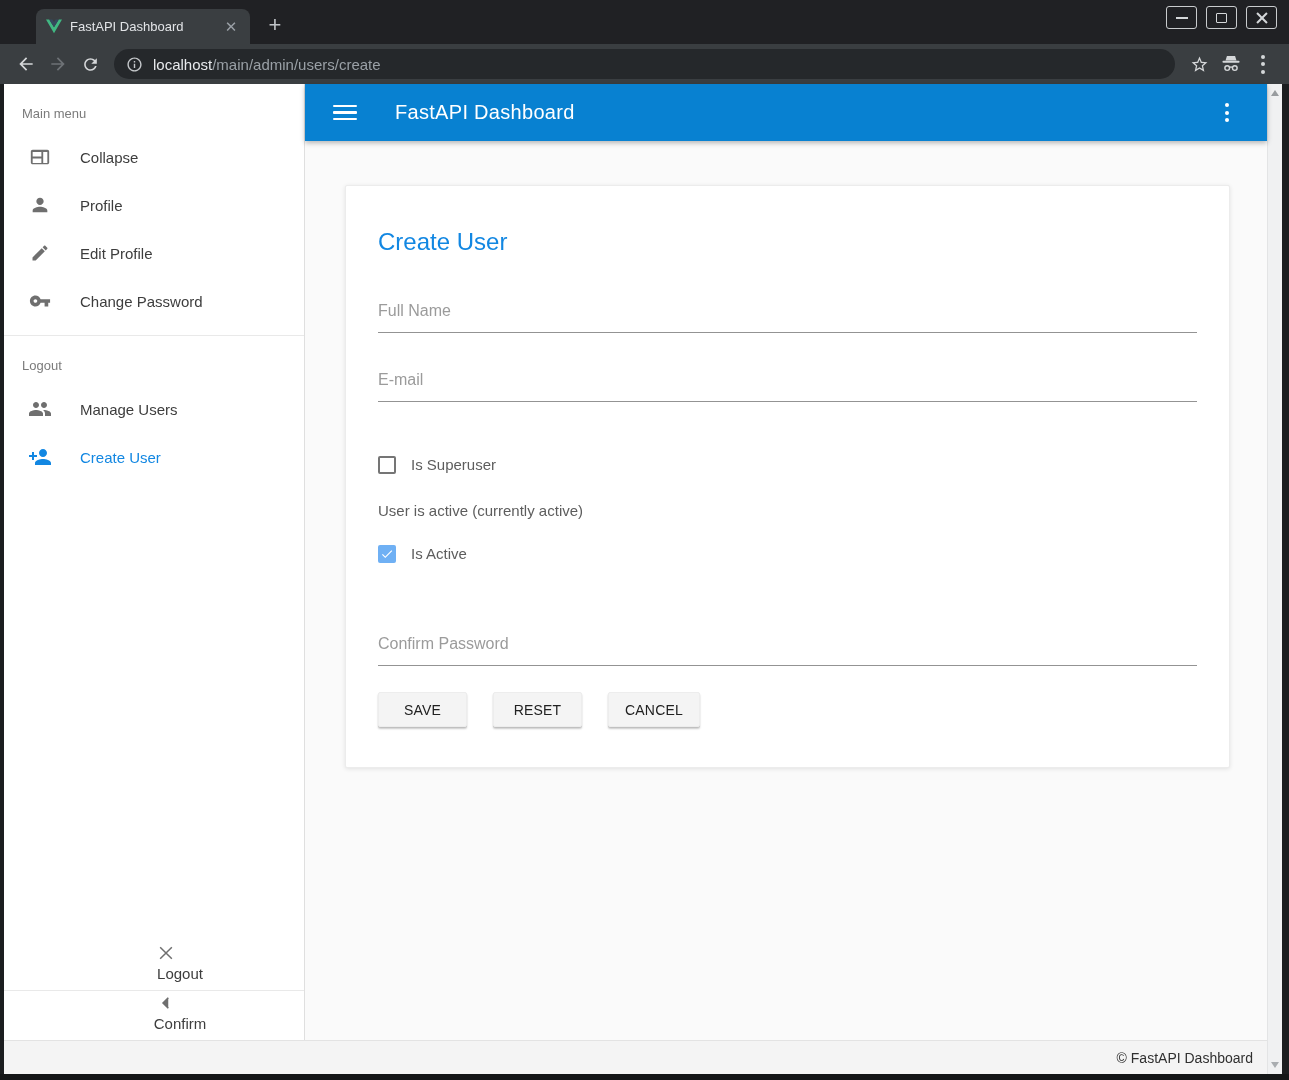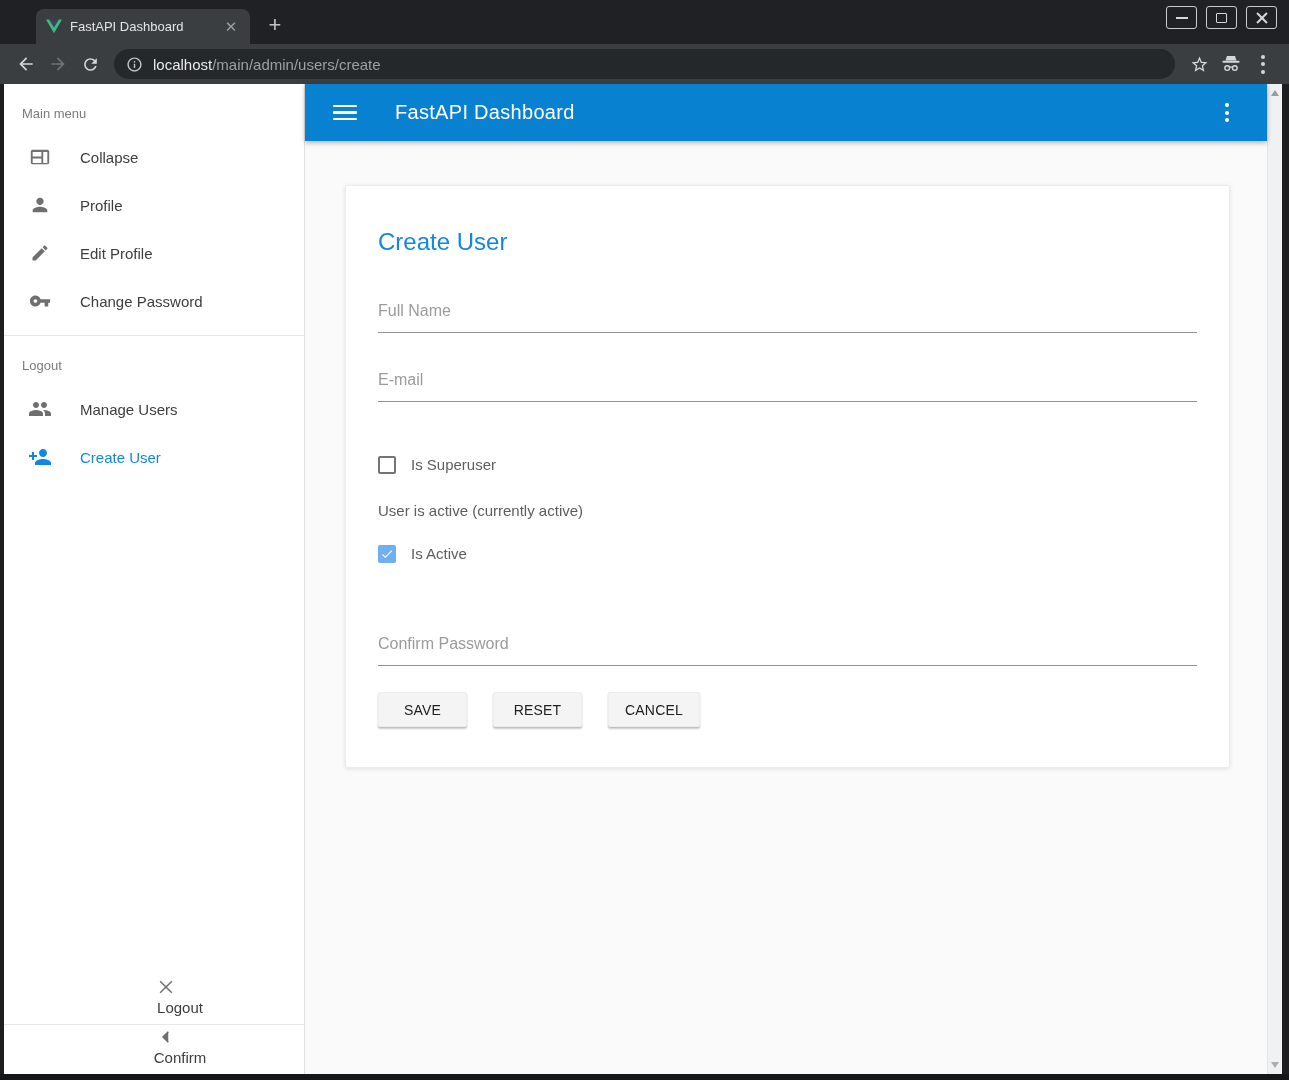--- a/index.html
+++ b/index.html
@@ -319,20 +319,23 @@
               <div class="btn-row">
                 <button class="btn">SAVE</button>
                 <button class="btn">RESET</button>
                 <button class="btn">CANCEL</button>
               </div>
             </div>
           </div>
         </div>
       </div>
 
+      <div class="footer">
+        <span>© FastAPI Dashboard</span>
+      </div>
     </div>
 
     <div class="scrollbar">
       <span class="arrow-up"></span>
       <span class="arrow-down"></span>
     </div>
 
     <div class="edge-r"></div>
   </div>
 

